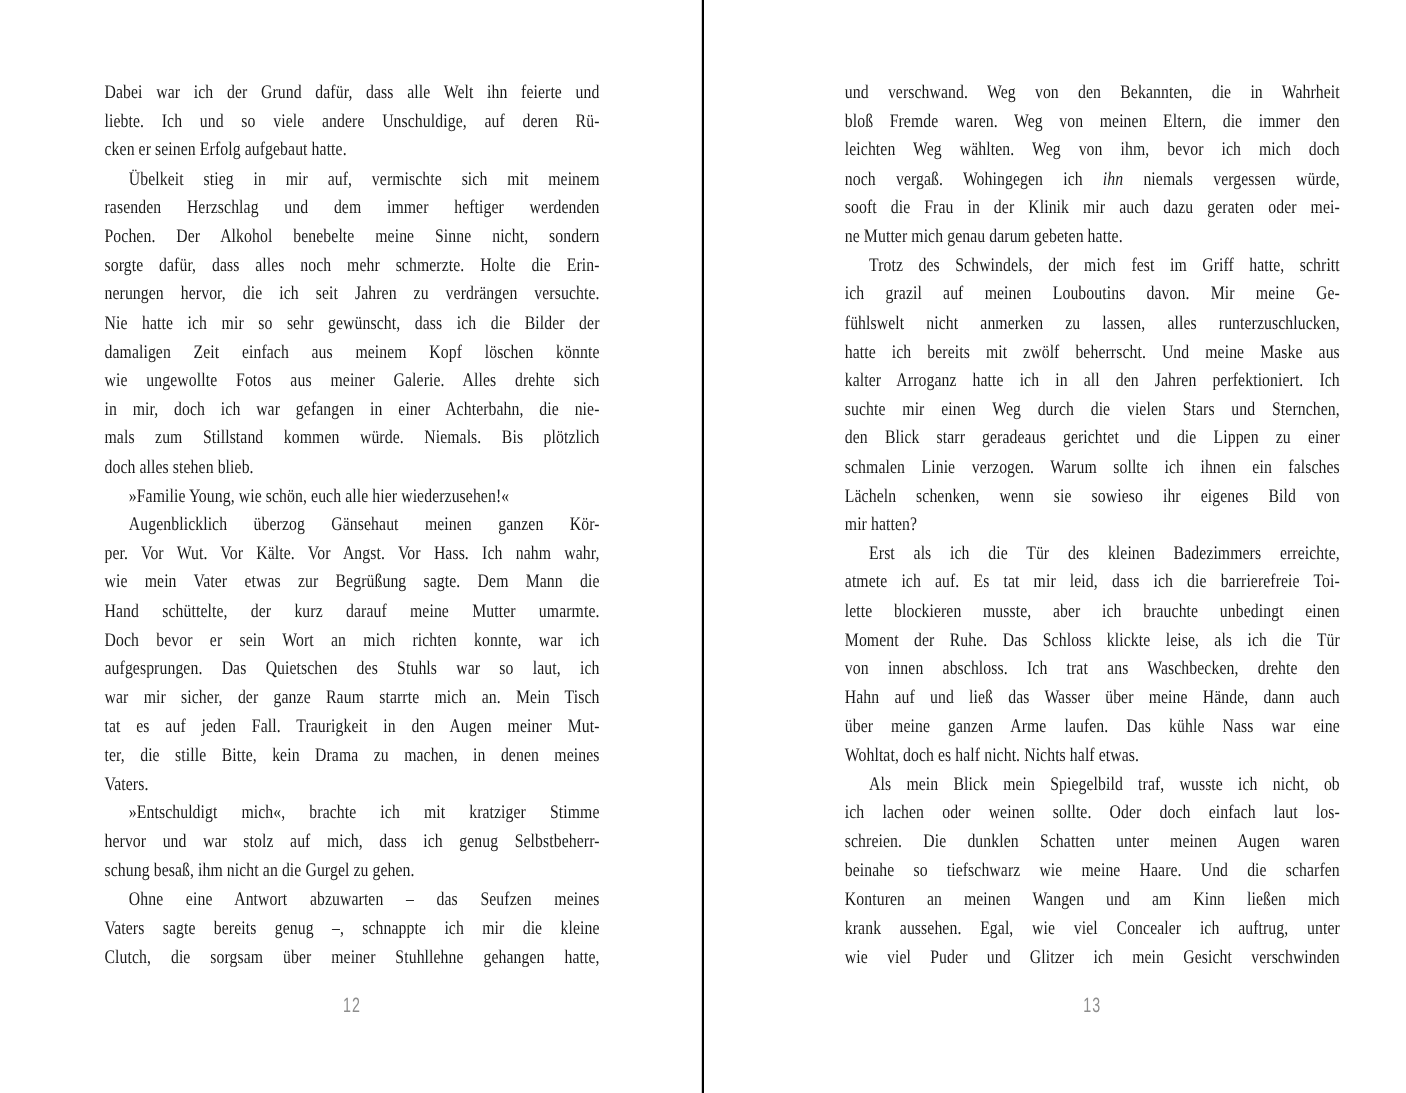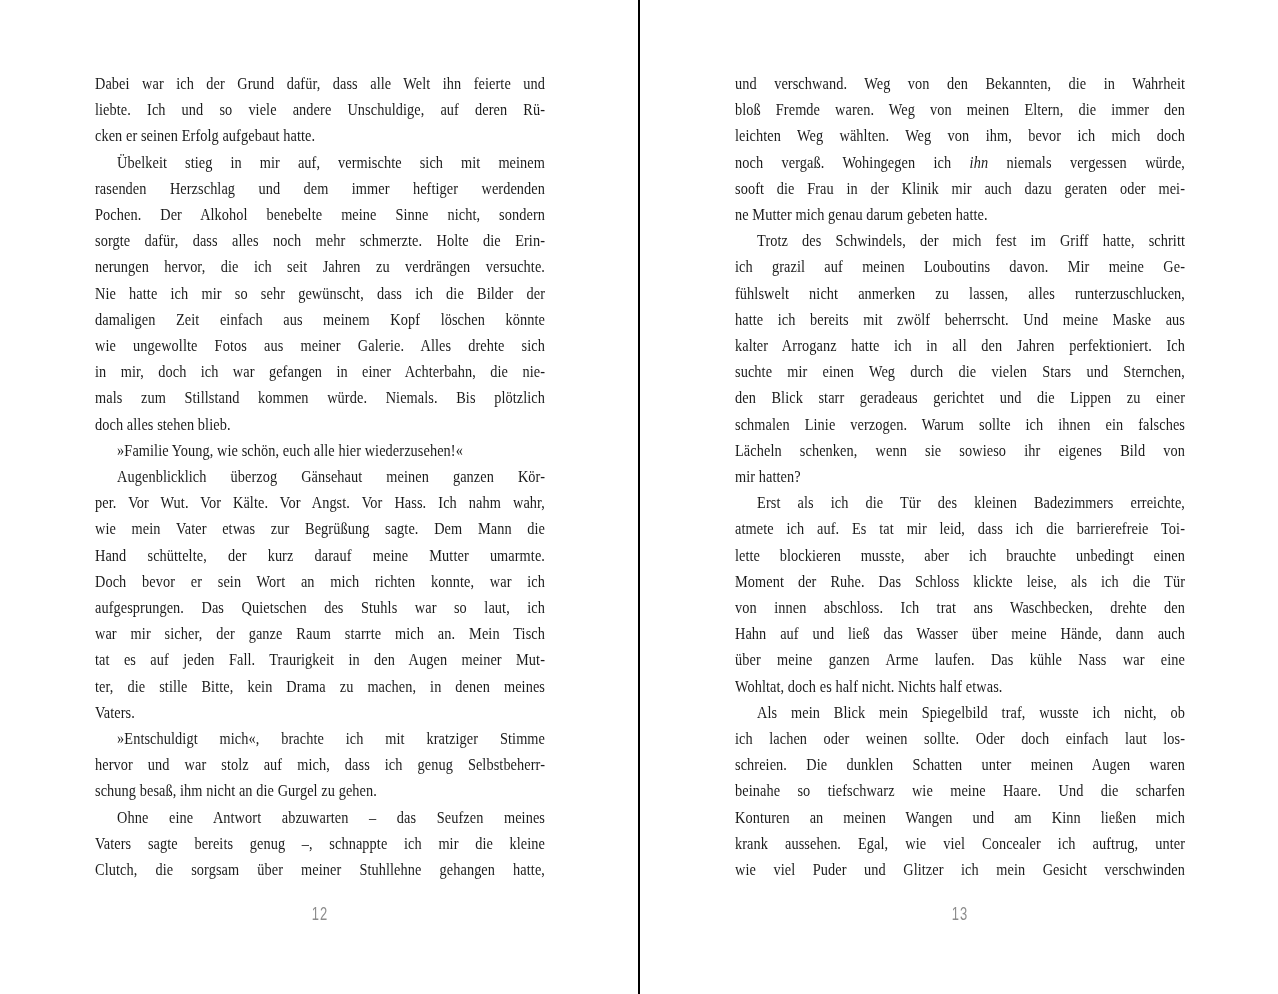--- a/index.html
+++ b/index.html
@@ -18,21 +18,21 @@
     font-family:"Liberation Serif","DejaVu Serif",serif;
   }
   .divider{
     position:absolute;
     left:638px;top:0;
     width:2px;height:994px;
     background:var(--divider);
   }
   .page{position:absolute;top:0;height:994px;}
   .page-left{left:0;width:659px;padding-left:28px;}
-  .page-right{left:641px;width:584px;}
+  .page-right{left:674px;width:584px;}
   .text-block{
     position:absolute;
     top:70px;
     width:550px;
     transform:scaleX(0.8182);
     transform-origin:0 0;
   }
   .page-left  .text-block{left:95px;}
   .page-right .text-block{left:94px;}
   .line{

